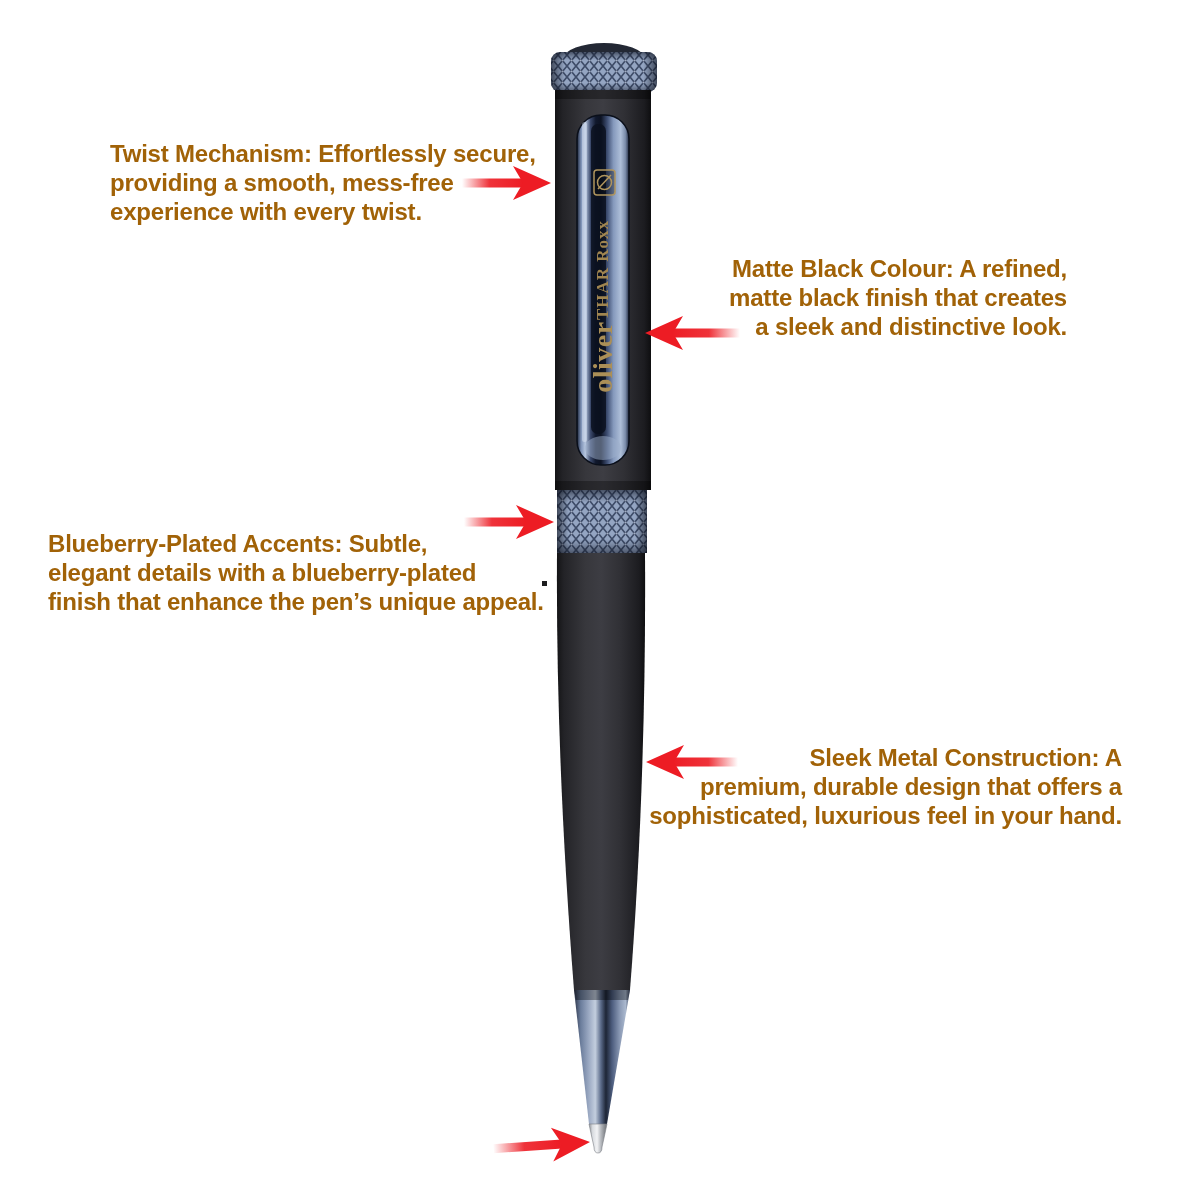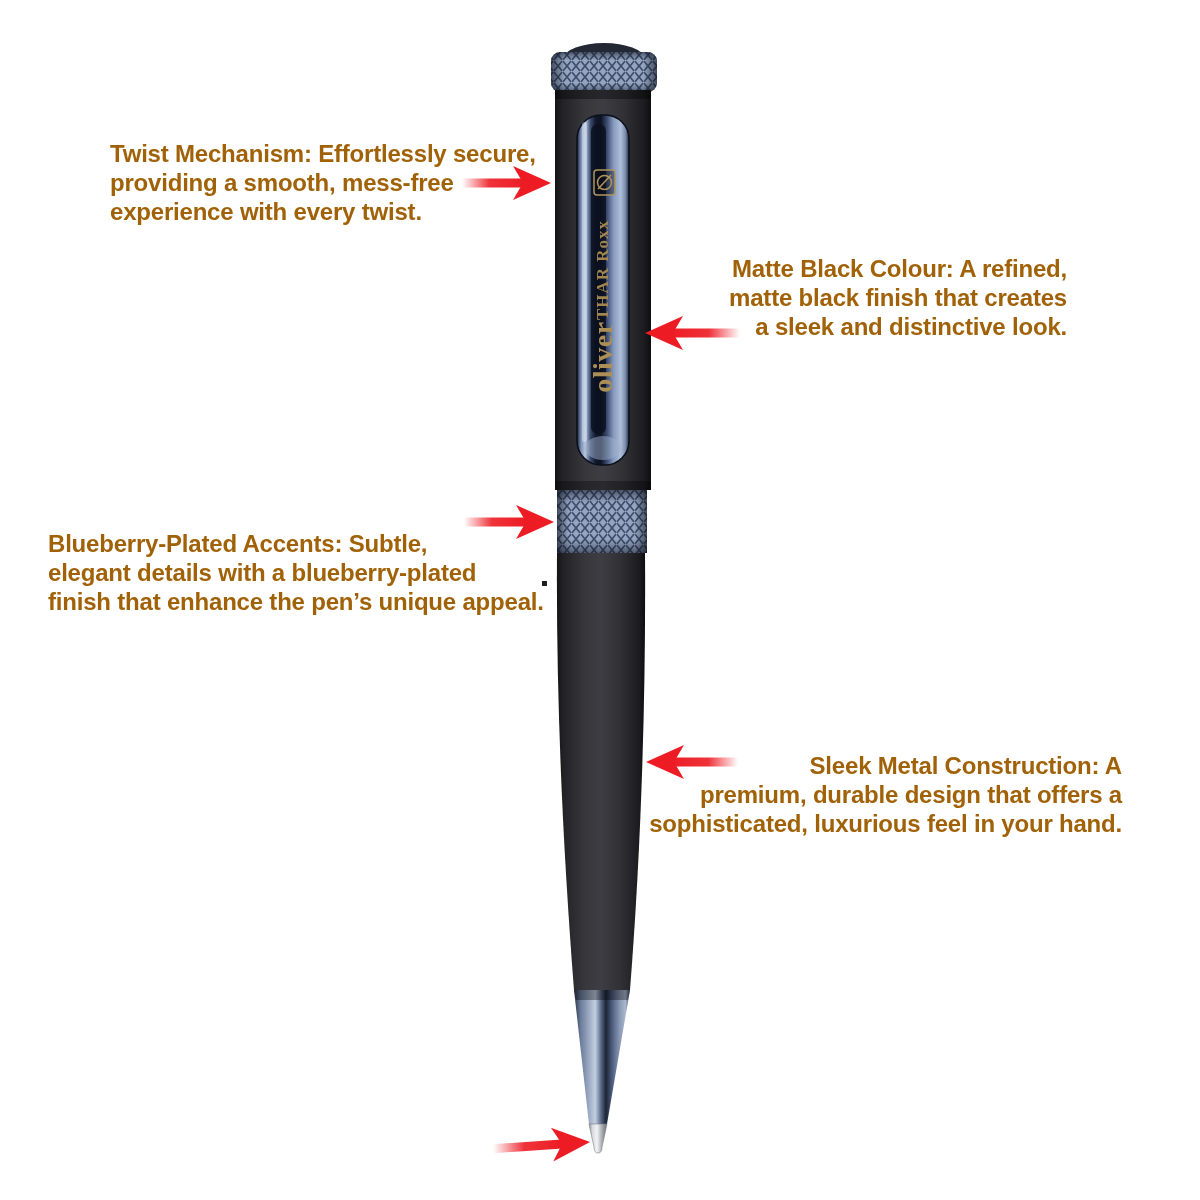--- a/index.html
+++ b/index.html
@@ -18,21 +18,21 @@
     font-weight: 700;
     font-size: 24px;
     line-height: 29px;
     color: #a16207;
     letter-spacing: -0.2px;
   }
   .note.align-right { text-align: right; }
   #note-twist    { left: 110px; top: 139px; }
   #note-matte    { right: 133px; top: 254px; }
   #note-accents  { left: 48px;  top: 501px; margin-top: 28px; }
-  #note-metal    { right: 78px; top: 743px; margin-top: 8px; }
+  #note-metal    { right: 78px; top: 743px; }
   #note-refill   { left: 47px;  top: 1113px; }
 </style>
 </head>
 <body>
 
 <div class="canvas">
 
   <svg class="pen-layer" width="1200" height="1200" viewBox="0 0 1200 1200">
     <defs>
       <pattern id="knurl" width="9" height="11" patternUnits="userSpaceOnUse">

